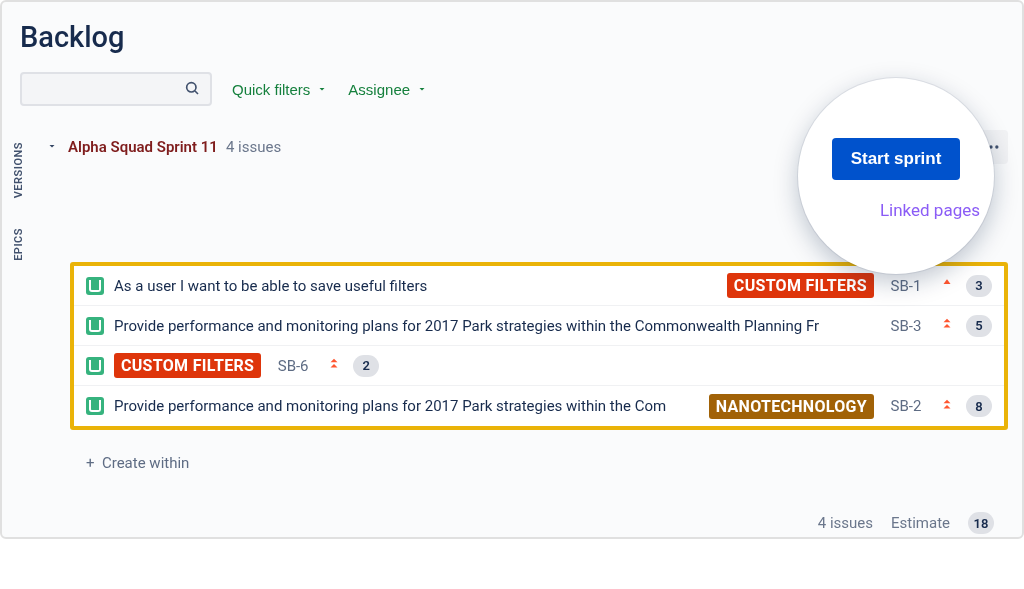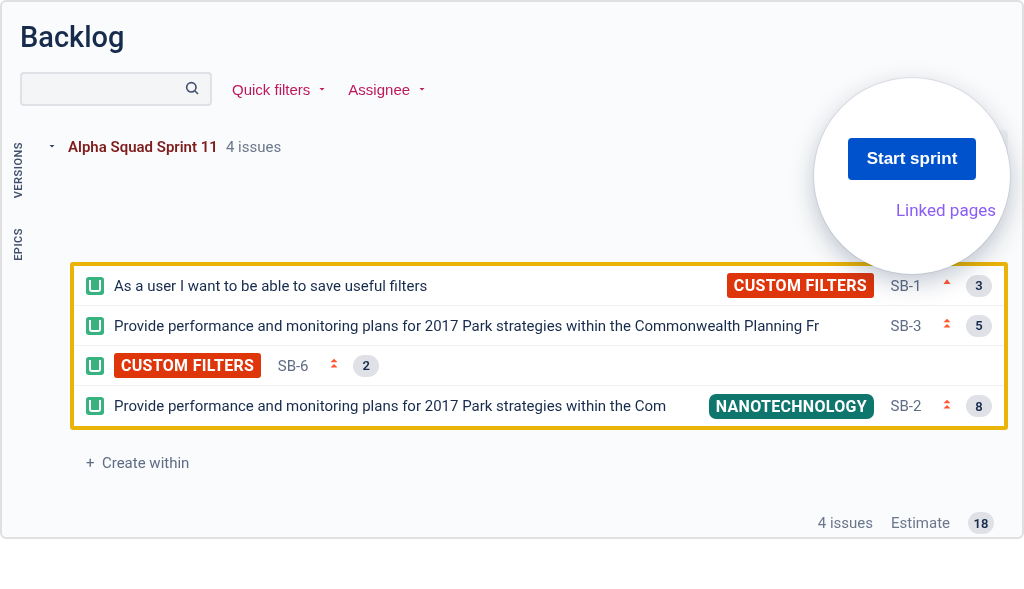--- a/index.html
+++ b/index.html
@@ -43,21 +43,21 @@
     display: flex;
     align-items: center;
     justify-content: flex-end;
     padding: 0 10px;
   }
   .search-icon { color: #42526E; }
   .filter-btn {
     display: flex;
     align-items: center;
     gap: 6px;
-    color: #be185d;
+    color: #15803d;
     font-size: 15px;
     cursor: pointer;
     background: none;
     border: none;
   }
   .side-tabs {
     position: absolute;
     left: 10px;
     top: 140px;
     display: flex;
@@ -145,21 +145,21 @@
   .epic-badge {
     font-size: 16px;
     font-weight: 700;
     padding: 3px 7px;
     border-radius: 3px;
     color: #fff;
     letter-spacing: 0.3px;
     flex-shrink: 0;
   }
   .epic-red { background: #DE350B; }
-  .epic-orange { background: #0f766e; border-radius: 7px; }
+  .epic-orange { background: #a16207; }
   .issue-key {
     color: #5E6C84;
     font-size: 15px;
     width: 44px;
     text-align: center;
     flex-shrink: 0;
   }
   .priority {
     width: 18px;
     flex-shrink: 0;
@@ -198,21 +198,21 @@
   .drag-handle {
     text-align: center;
     color: #C1C7D0;
     font-size: 14px;
     letter-spacing: 2px;
     padding: 2px 0;
   }
   
   .zoom-circle {
     position: absolute;
-    right: 12px;
+    right: 28px;
     top: 76px;
     width: 196px;
     height: 196px;
     background: #fff;
     border-radius: 50%;
     box-shadow: 0 0 0 1px rgba(9,30,66,0.08), 0 8px 24px rgba(9,30,66,0.25);
     display: flex;
     flex-direction: column;
     align-items: center;
     justify-content: center;

